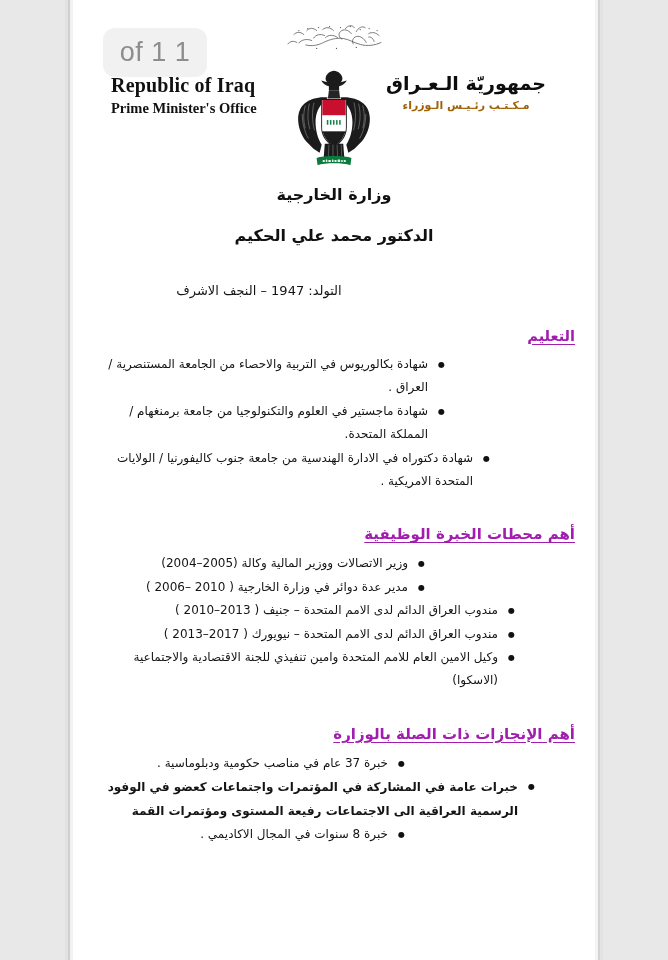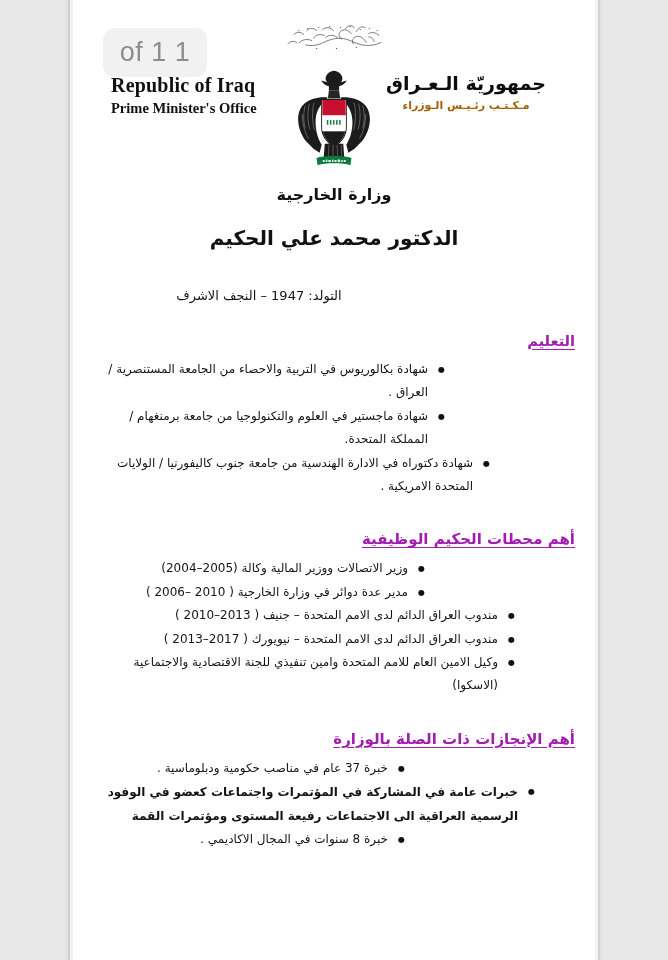--- a/index.html
+++ b/index.html
@@ -148,21 +148,21 @@
     text-align: center;
     font-family: "DejaVu Sans", sans-serif;
     font-weight: bold;
     color: #111;
   }
   #ministry {
     font-size: 16px;
     margin-bottom: 22px;
   }
   #person {
-    font-size: 20px;
+    font-size: 16px;
     margin-bottom: 38px;
   }
   #birth {
     text-align: center;
     font-family: "DejaVu Sans", sans-serif;
     font-size: 13px;
     color: #141414;
     margin: 0 0 30px 0;
     padding-right: 150px;
   }
@@ -346,21 +346,21 @@
       <ul class="bullets" id="edu-list">
         <li>شهادة بكالوريوس في التربية والاحصاء من الجامعة المستنصرية / العراق .</li>
         <li>شهادة ماجستير في العلوم والتكنولوجيا من جامعة برمنغهام / المملكة المتحدة.</li>
         <li class="long">شهادة دكتوراه في الادارة الهندسية من جامعة جنوب كاليفورنيا / الولايات المتحدة الامريكية .</li>
       </ul>
     </div>
 
     <div class="sec-gap"></div>
 
     <div class="section">
-      <div class="sec-head wide">أهم محطات الحكيم الوظيفية</div>
+      <div class="sec-head wide">أهم محطات الخبرة الوظيفية</div>
       <ul class="bullets" id="career-list">
         <li>وزير الاتصالات ووزير المالية وكالة (2005–2004)</li>
         <li>مدير عدة دوائر في وزارة الخارجية ( 2010 –2006 )</li>
         <li class="long">مندوب العراق الدائم لدى الامم المتحدة – جنيف ( 2013–2010 )</li>
         <li class="long">مندوب العراق الدائم لدى الامم المتحدة – نيويورك ( 2017–2013 )</li>
         <li class="long">وكيل الامين العام للامم المتحدة وامين تنفيذي للجنة الاقتصادية والاجتماعية (الاسكوا)</li>
       </ul>
     </div>
 
     <div class="sec-gap"></div>

